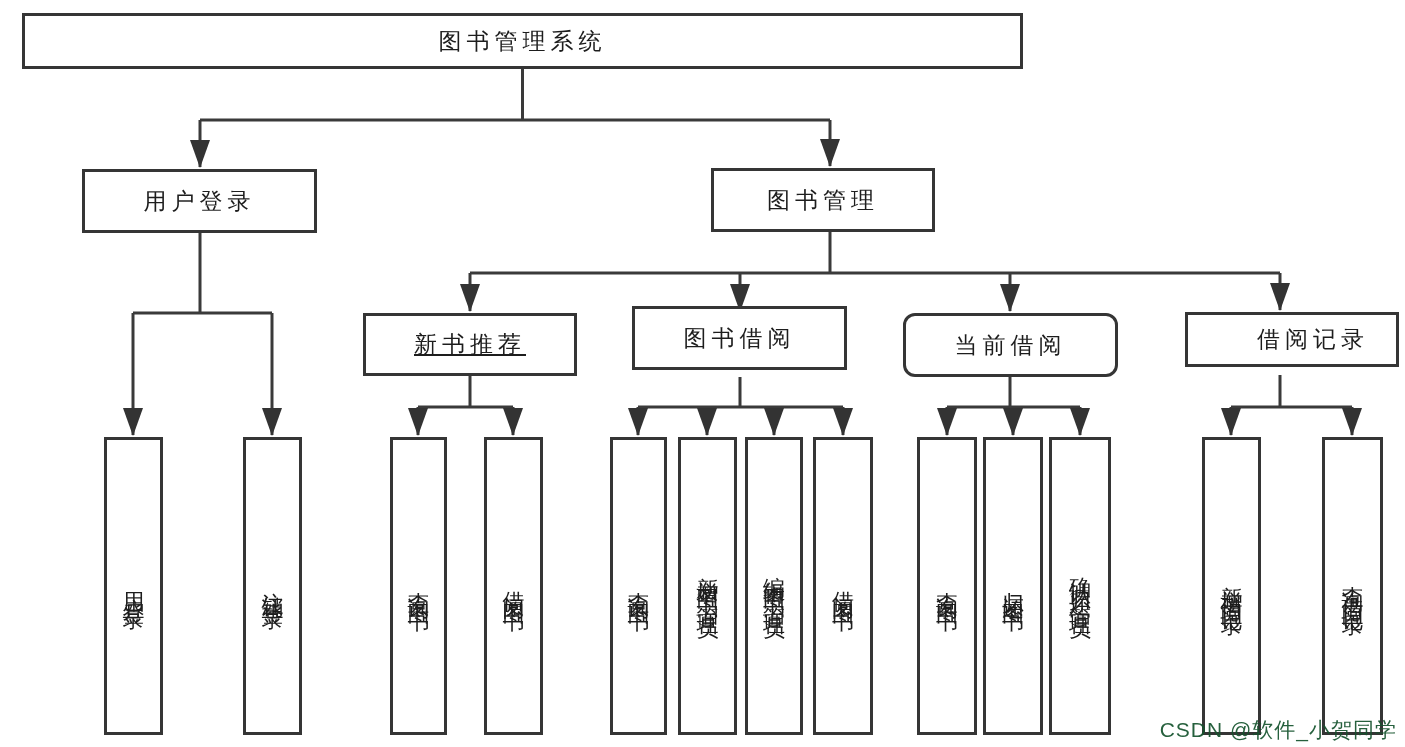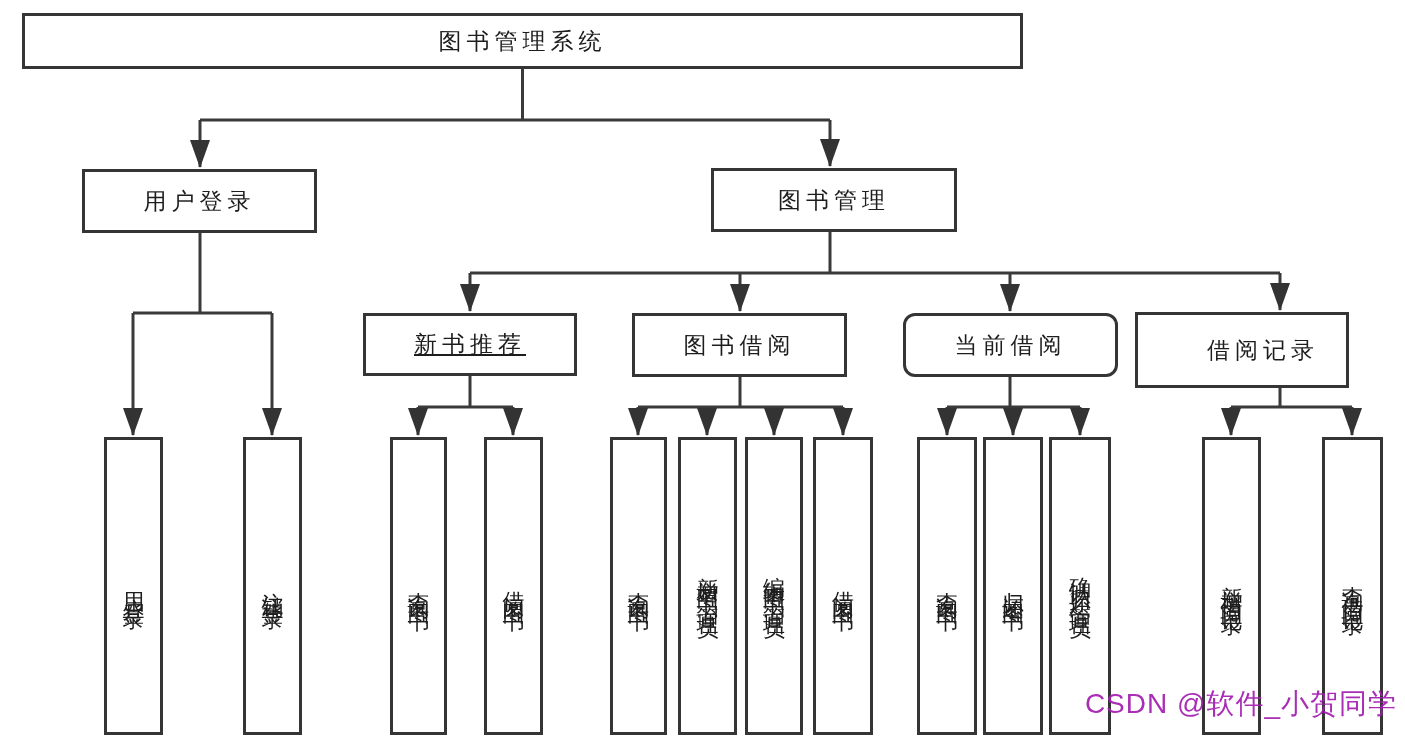--- a/index.html
+++ b/index.html
@@ -16,23 +16,23 @@
     display:flex; align-items:center; justify-content:center;
     color:#1d1d1d;
   }
   .h  { font-size:23px; letter-spacing:5px; white-space:nowrap; }
   .v span {
     writing-mode:vertical-rl; text-orientation:mixed;
     font-size:22px; letter-spacing:6px; line-height:1;
     color:#1d1d1d; white-space:nowrap;
   }
   .watermark {
-    position:absolute; right:8px; top:685px;
-    font-size:28px; letter-spacing:1px;
-    color:#a21caf; opacity:0.92; white-space:nowrap;
+    position:absolute; right:8px; top:716px;
+    font-size:21px; letter-spacing:1px;
+    color:#14532d; opacity:0.92; white-space:nowrap;
   }
 </style>
 </head>
 <body>
 
 <div id="stage">
 
   <svg id="connectors" width="1405" height="747" viewBox="0 0 1405 747">
     <defs>
       <marker id="arrow" markerUnits="userSpaceOnUse" markerWidth="28" markerHeight="20" viewBox="0 0 28 20" refX="27" refY="10" orient="auto">
@@ -71,26 +71,26 @@
     <path class="ln" marker-end="url(#arrow)" d="M1013,407 V435"></path>
     <path class="ln" marker-end="url(#arrow)" d="M1080,407 V435"></path>
 
     <path class="ln" marker-end="url(#arrow)" d="M1231,407 V435"></path>
     <path class="ln" marker-end="url(#arrow)" d="M1352,407 V435"></path>
   </svg>
 
   <div class="box h" style="left:22px; top:13px; width:1001px; height:56px;">图书管理系统</div>
 
   <div class="box h" style="left:82px; top:169px; width:235px; height:64px;">用户登录</div>
-  <div class="box h" style="left:711px; top:168px; width:246px; height:64px;font-family:Liberation Serif, serif;">图书管理</div>
+  <div class="box h" style="left:711px; top:168px; width:224px; height:64px;font-family:Liberation Serif, serif;">图书管理</div>
 
   <div class="box h" style="left:363px; top:313px; width:214px; height:63px;text-decoration:underline;">新书推荐</div>
-  <div class="box h" style="left:632px; top:313px; width:215px; height:64px;">图书借阅</div>
+  <div class="box h" style="left:632px; top:306px; width:215px; height:64px;">图书借阅</div>
   <div class="box h" style="left:903px; top:313px; width:215px; height:64px;border-radius:12px;">当前借阅</div>
-  <div class="box h" style="left:1135px; top:312px; width:214px; height:76px;padding-left:42px;">借阅记录</div>
+  <div class="box h" style="left:1185px; top:312px; width:214px; height:55px;padding-left:42px;">借阅记录</div>
 
   <div class="box v" style="left:104px; top:437px; width:59px; height:298px;">
     <span>用户登录</span>
   </div>
   <div class="box v" style="left:243px; top:437px; width:59px; height:298px;">
     <span>注销登录</span>
   </div>
 
   <div class="box v" style="left:390px; top:437px; width:57px; height:298px;">
     <span>查询图书</span>

